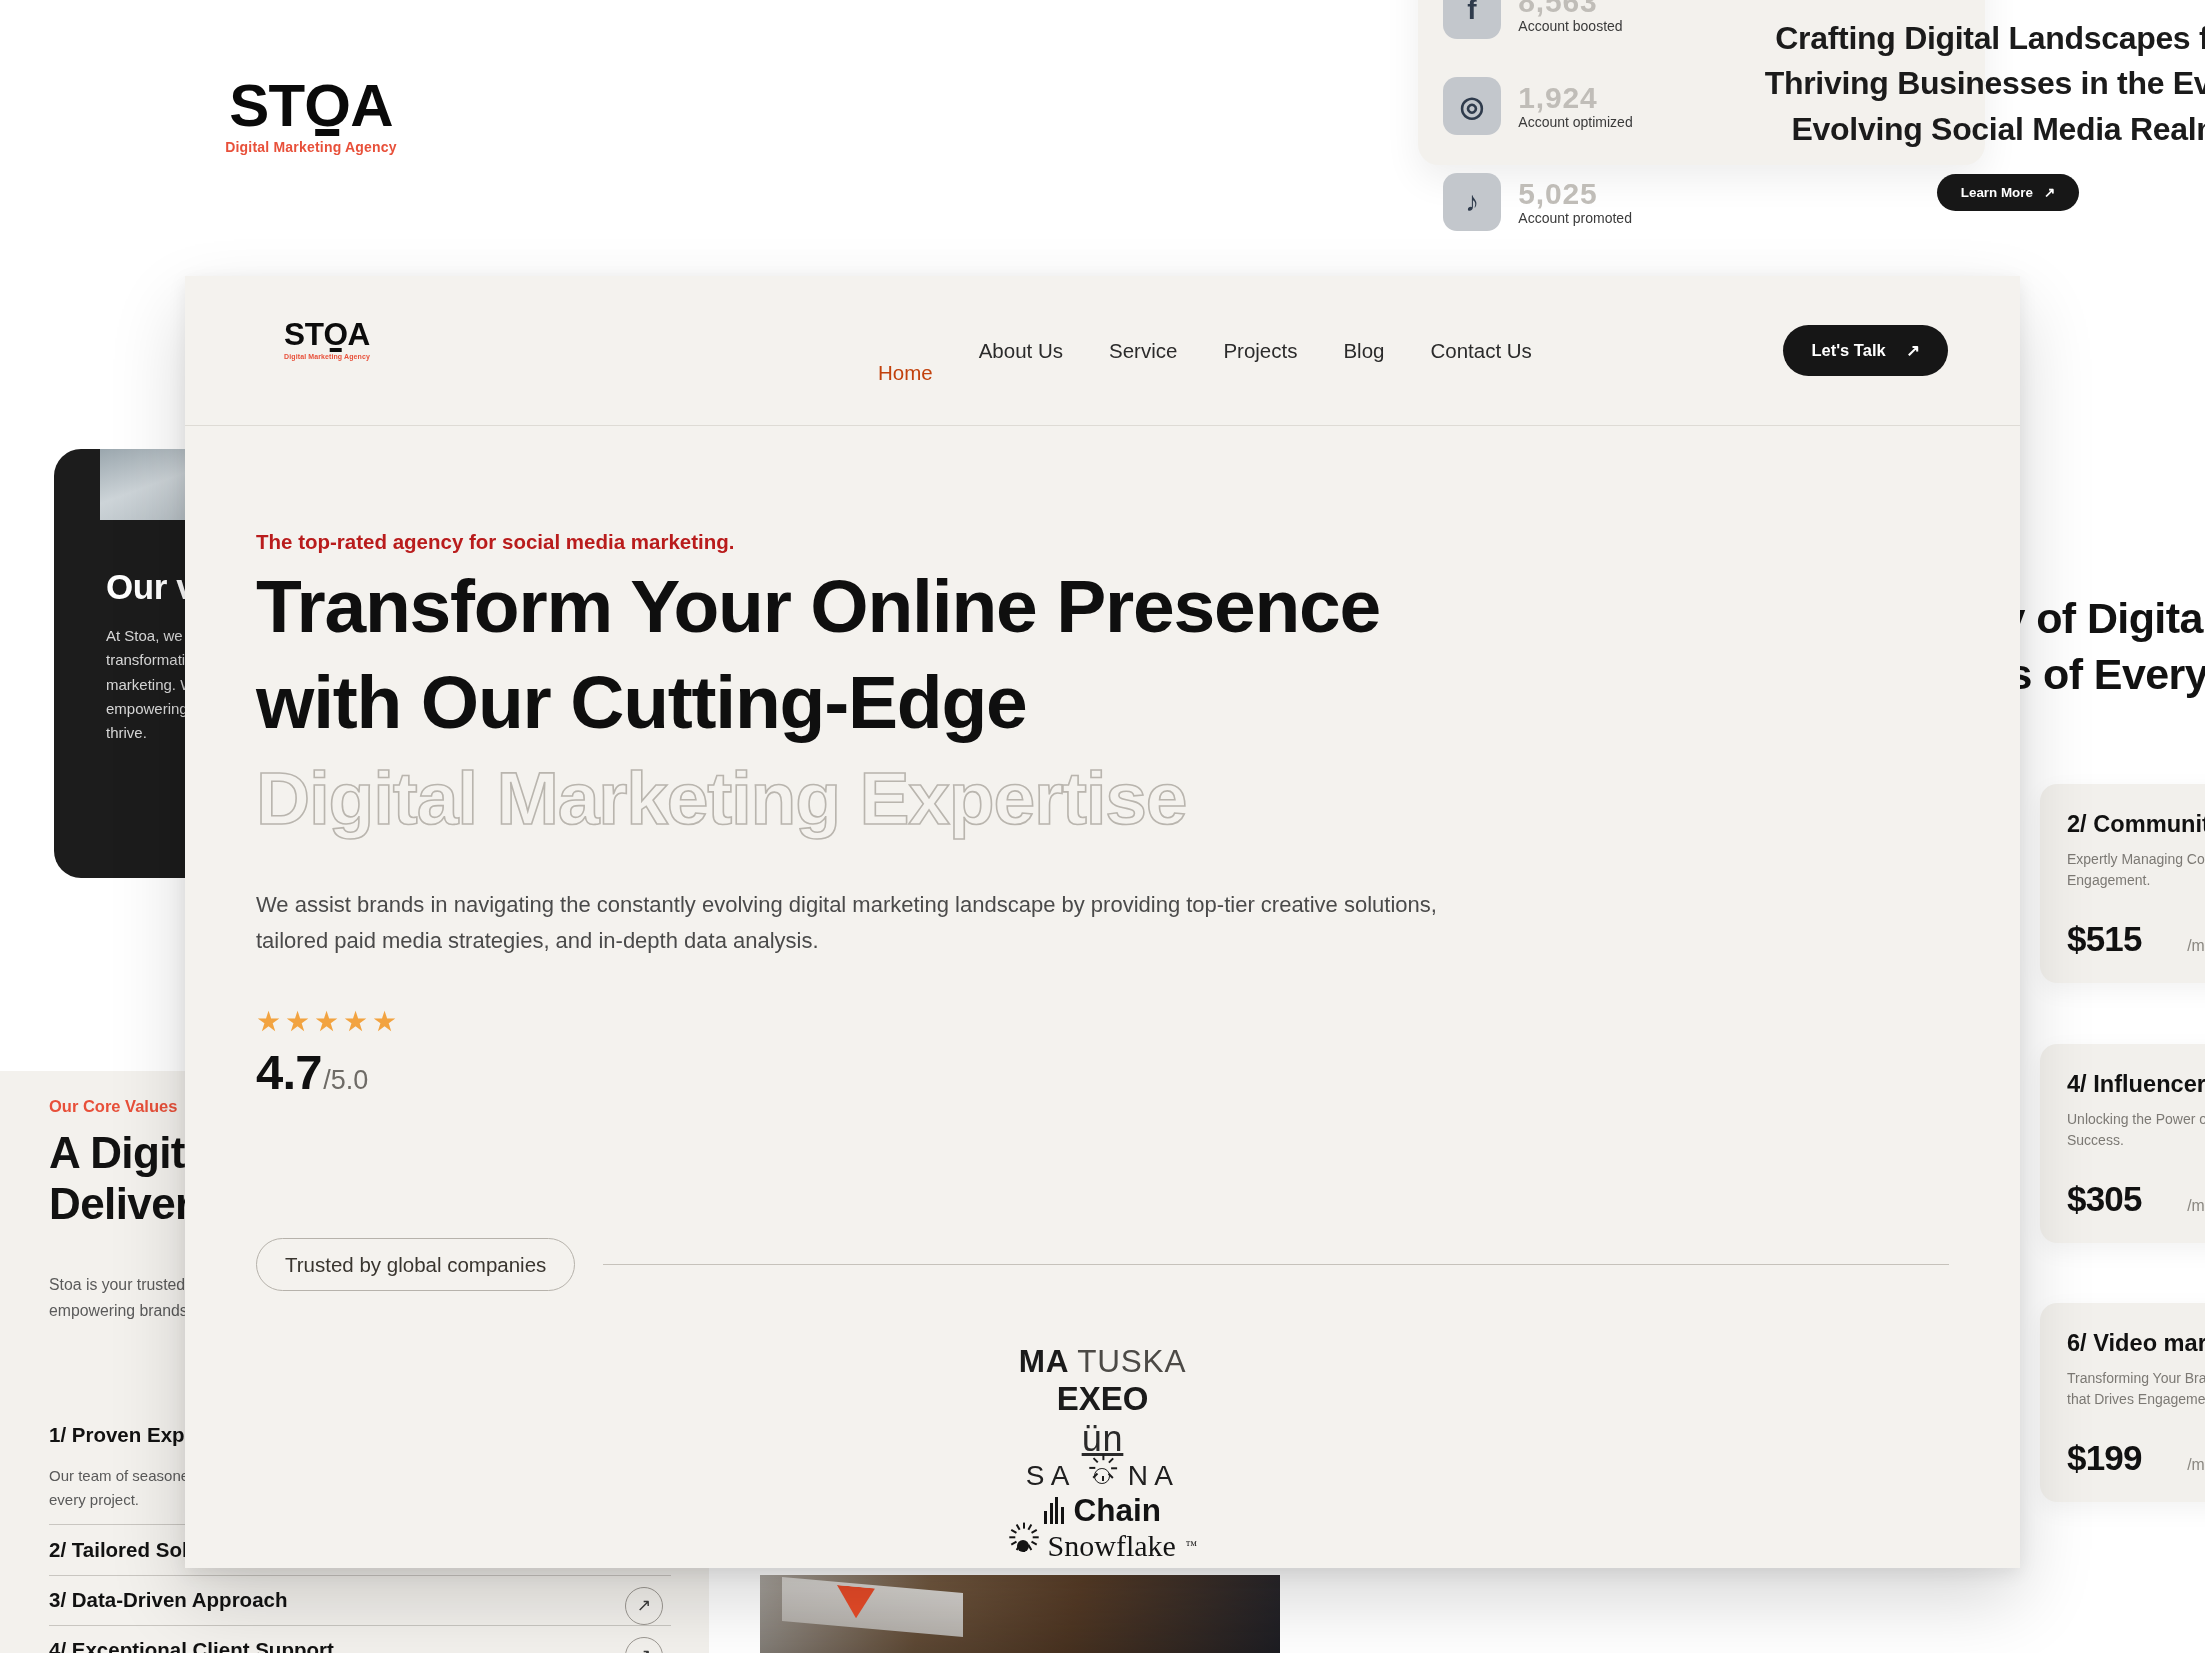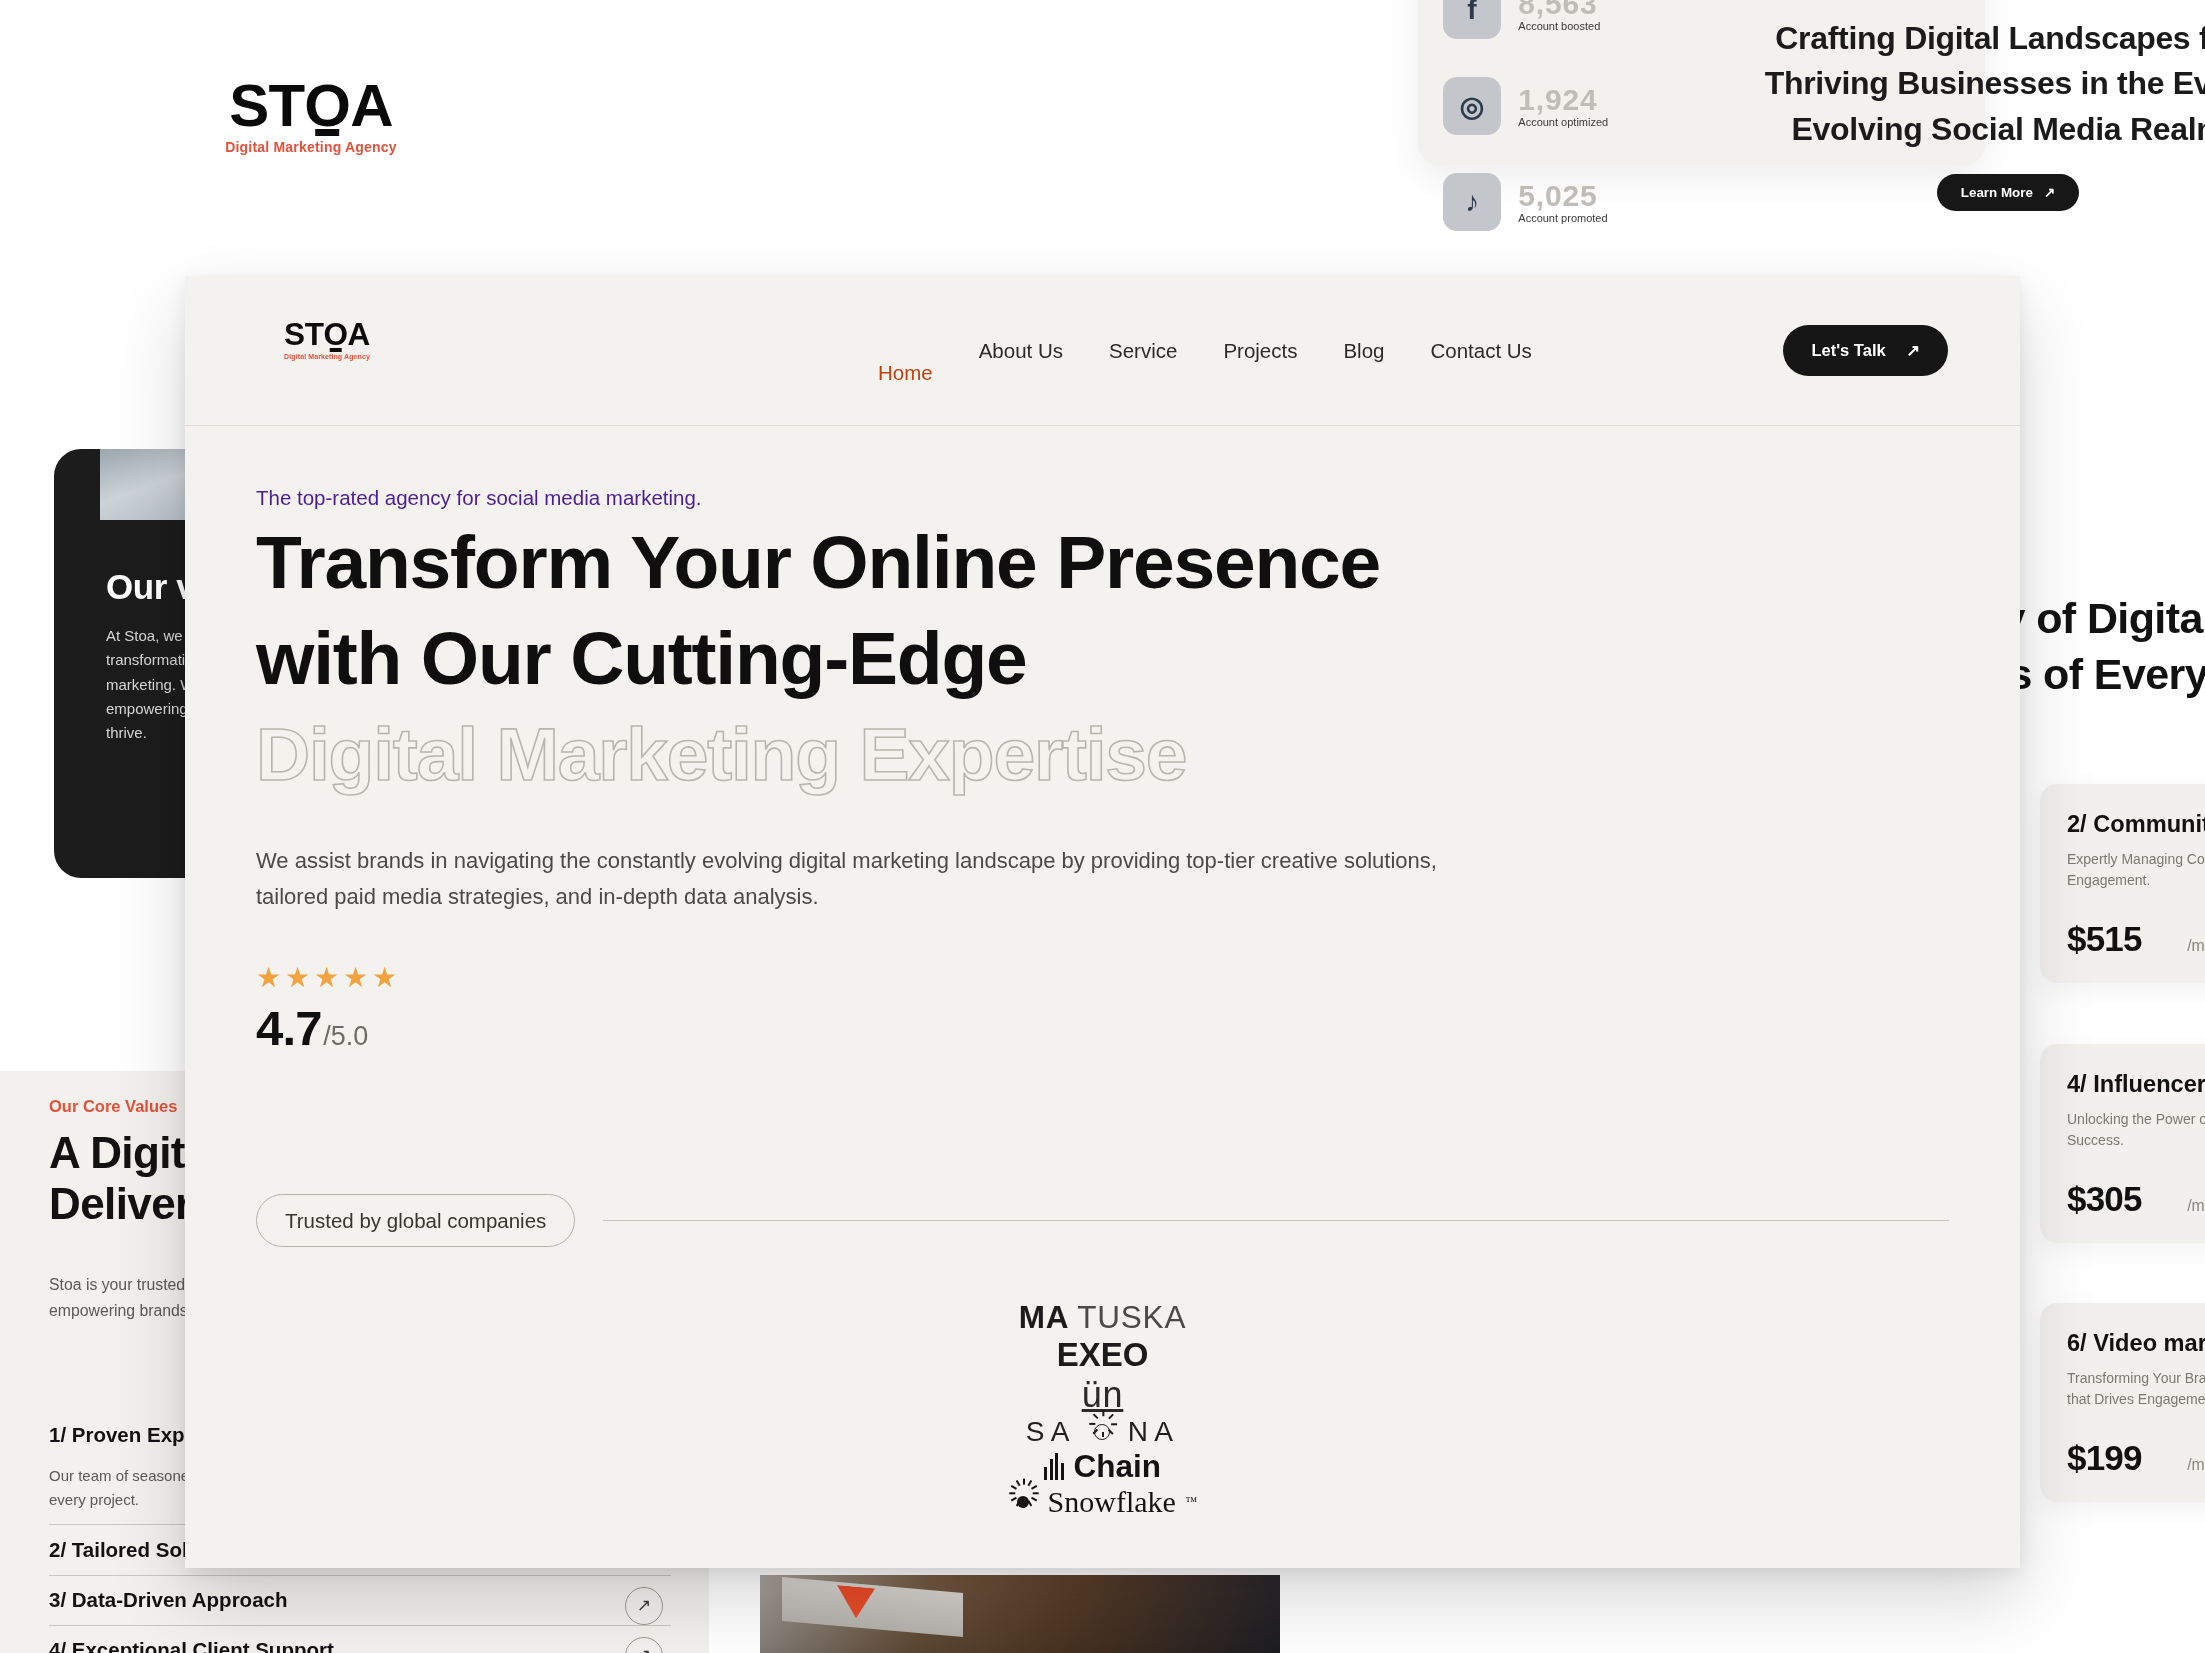--- a/index.html
+++ b/index.html
@@ -240,21 +240,21 @@
     font-weight: bold;
   }
   .srow .snum {
     font-size: 30px;
     font-weight: bold;
     color: #c0bdb8;
     line-height: 1.05;
     letter-spacing: 0.8px;
   }
   .srow .slabel {
-    font-size: 11px;
+    font-size: 14px;
     color: #3a3a3a;
     font-weight: 500;
   }
 
   
   .bg-right-head {
     position: absolute;
     left: 1756px;
     top: 15.8px;
     width: 504px;
@@ -423,24 +423,24 @@
     font-weight: bold;
     cursor: pointer;
   }
 
   
   .hero-body {
     position: relative;
     padding: 0 71px;
   }
   .hero-eyebrow {
-    margin-top: 60px;
+    margin-top: 104px;
     font-size: 20.5px;
-    color: #4c1d95;
-    font-weight: 400;
+    color: #b91c1c;
+    font-weight: 700;
   }
   .hero-title {
     margin-top: 4px;
     font-size: 75px;
     font-weight: bold;
     line-height: 1.28;
     letter-spacing: -1.2px;
     color: #0f0f0f;
     font-stretch: condensed;
   }

